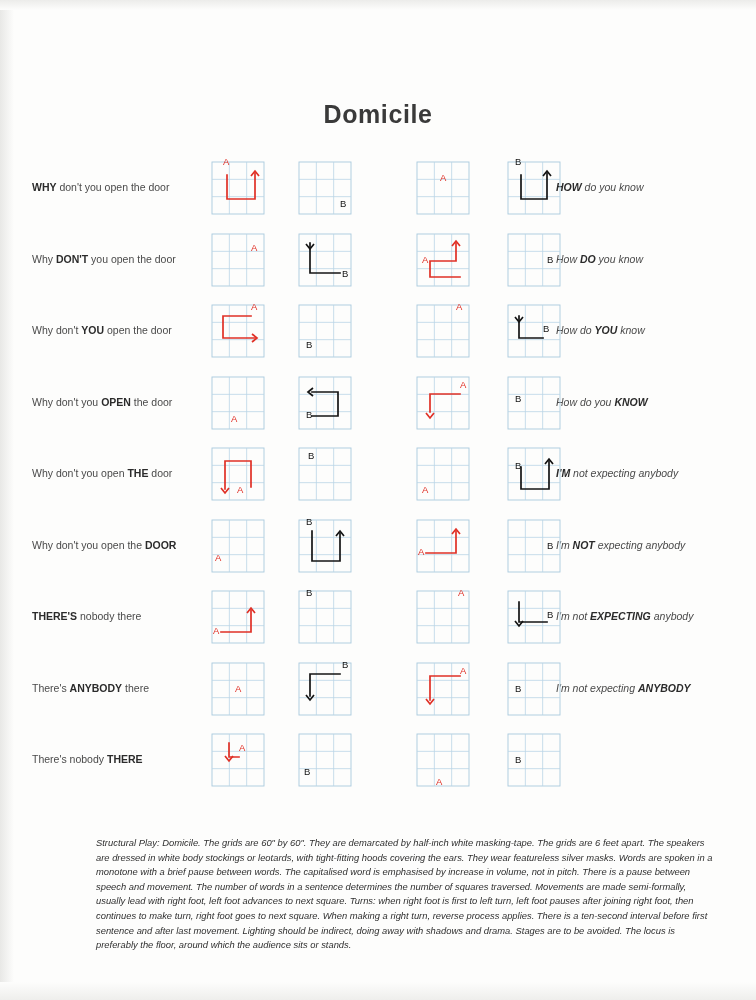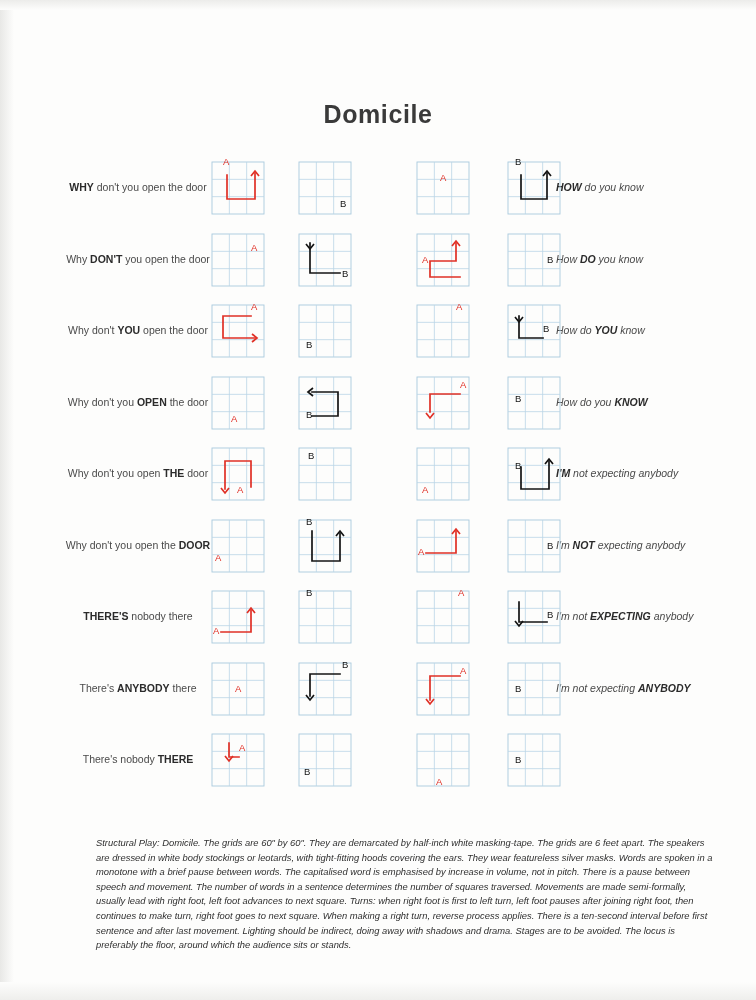--- a/index.html
+++ b/index.html
@@ -63,23 +63,23 @@
 
   .label {
     position: absolute;
     top: 26px;
     font-size: 10.5px;
     color: #4a4a4a;
     white-space: nowrap;
     line-height: 13px;
   }
   .label.left {
-    left: 48px;
+    left: 32px;
     width: 180px;
-    text-align: center;
+    text-align: left;
   }
   .label.right {
     left: 556px;
     width: 160px;
     text-align: left;
     font-style: italic;
   }
   .label b {
     font-weight: 700;
     color: #2b2b2b;

